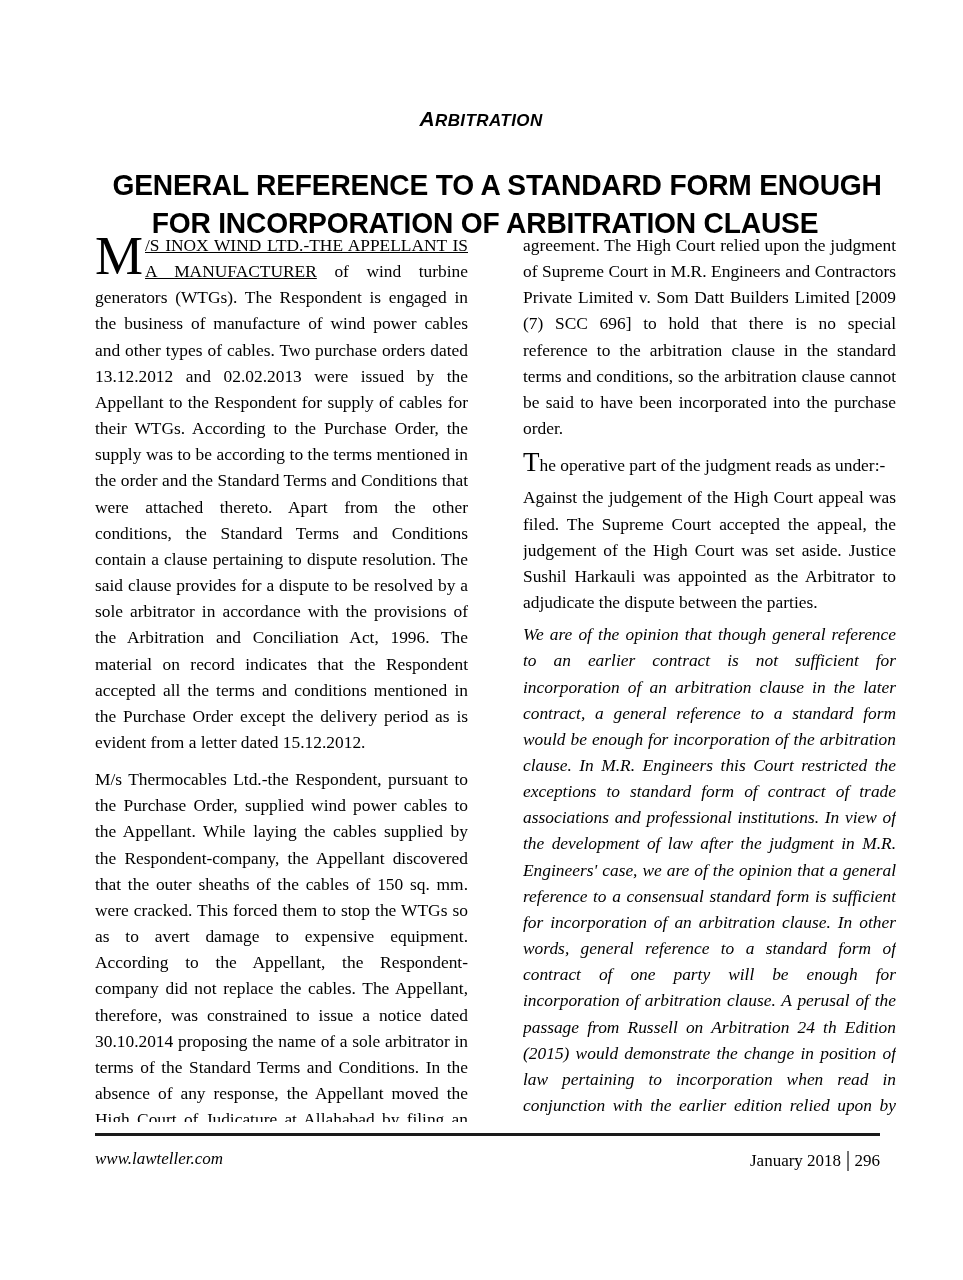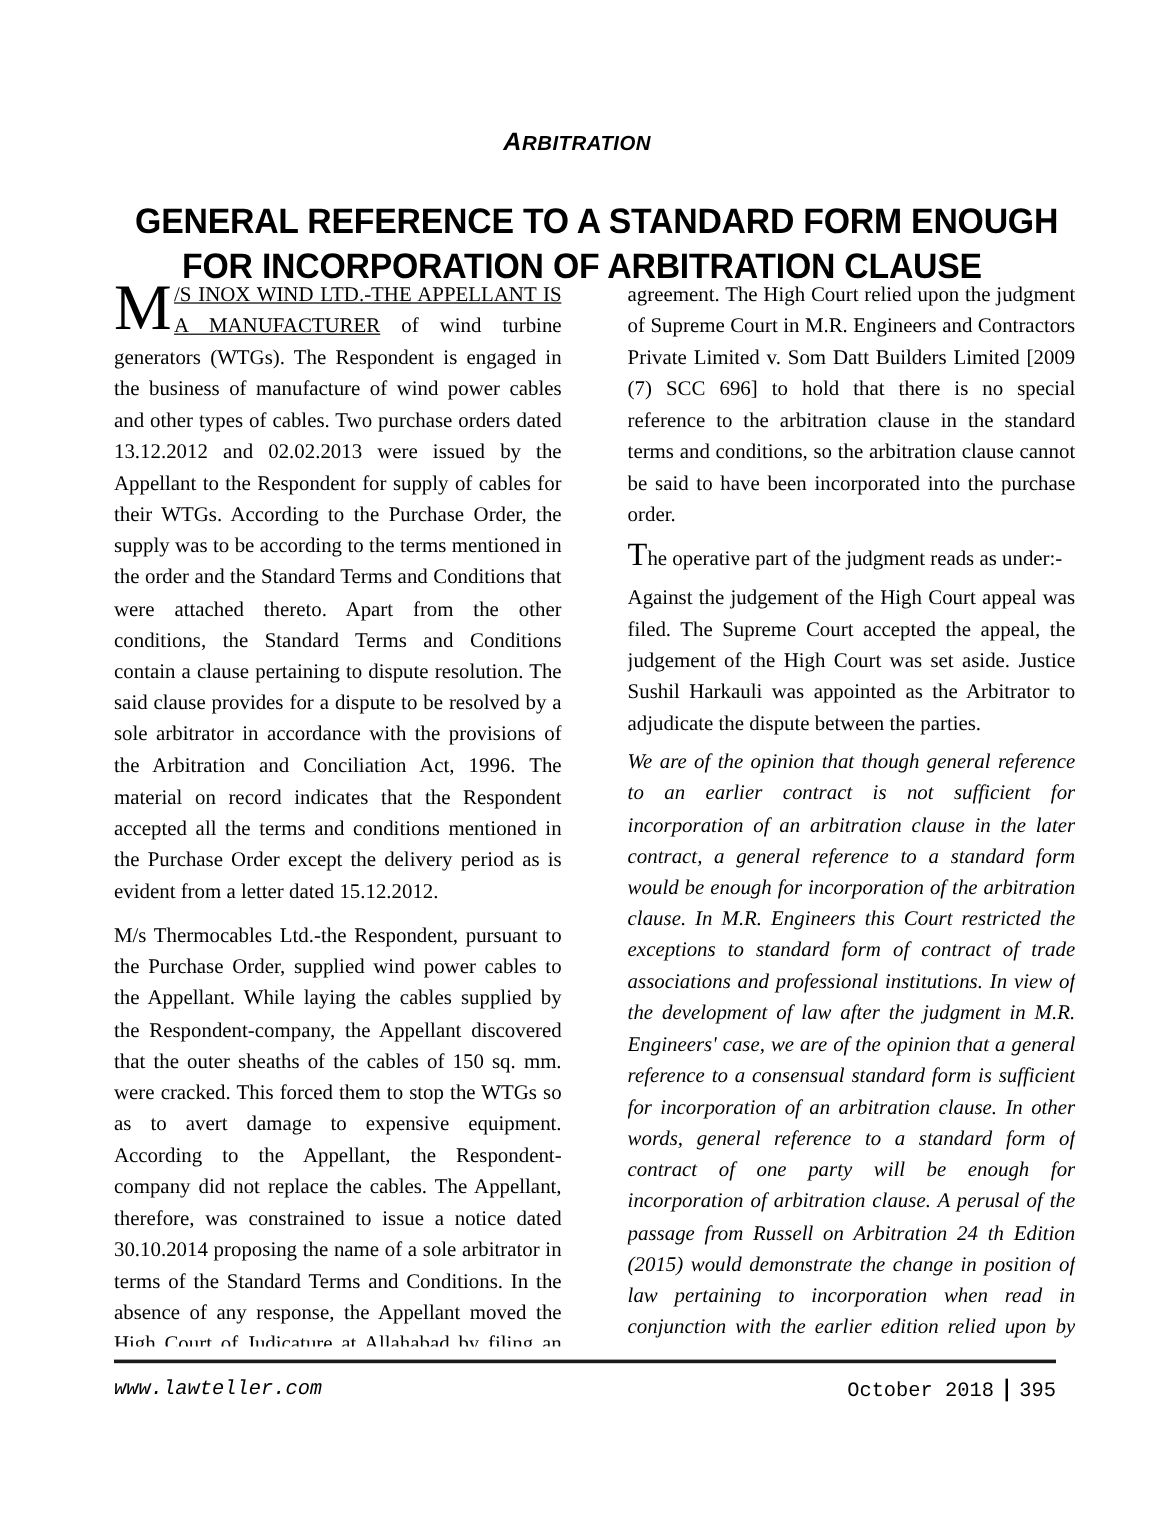--- a/index.html
+++ b/index.html
@@ -128,21 +128,21 @@
     top: 1133px;
     height: 3px;
     background: #1a1a1a;
   }
   .footer {
     position: absolute;
     left: 95px;
     width: 785px;
     top: 1146px;
     height: 26px;
-    font-family: Liberation Mono, monospace;
+    font-family: Liberation Serif, serif;
     font-size: 17px;
     line-height: 26px;
   }
   .footer-left {
     position: absolute;
     left: 0;
     top: 0;
     font-style: italic;
     font-size: 17px;
   }
@@ -191,16 +191,16 @@
 
       <p class="quote"><span>We are of the opinion that though general reference to an earlier contract is not sufficient for incorporation of an arbitration clause in the later contract, a general reference to a standard form would be enough for incorporation of the arbitration clause. In M.R. Engineers this Court restricted the exceptions to standard form of contract of trade associations and professional institutions. In view of the development of law after the judgment in M.R. Engineers' case, we are of the opinion that a general reference to a consensual standard form is sufficient for incorporation of an arbitration clause. In other words, general reference to a standard form of contract of one party will be enough for incorporation of arbitration clause. A perusal of the passage from Russell on Arbitration 24 th Edition (2015) would demonstrate the change in position of law pertaining to incorporation when read in conjunction with the earlier edition relied upon by this Court in M.R. Engineers' case. W e are in agreement with the judgment in M.R. Engineer's case with a modification that a general reference to a standard form of contract of one party along with those of trade associations and professional bodies</span></p>
     </div>
 
   </div>
 
   <div class="footer-rule"></div>
 
   <div class="footer">
     <span class="footer-left">www.lawteller.com</span>
-    <span class="footer-right"><span>October 2018</span><span class="footer-sep">|</span><span>395</span></span>
+    <span class="footer-right"><span>January 2018</span><span class="footer-sep">|</span><span>296</span></span>
   </div>
 
 </div>
 
 </body></html>

